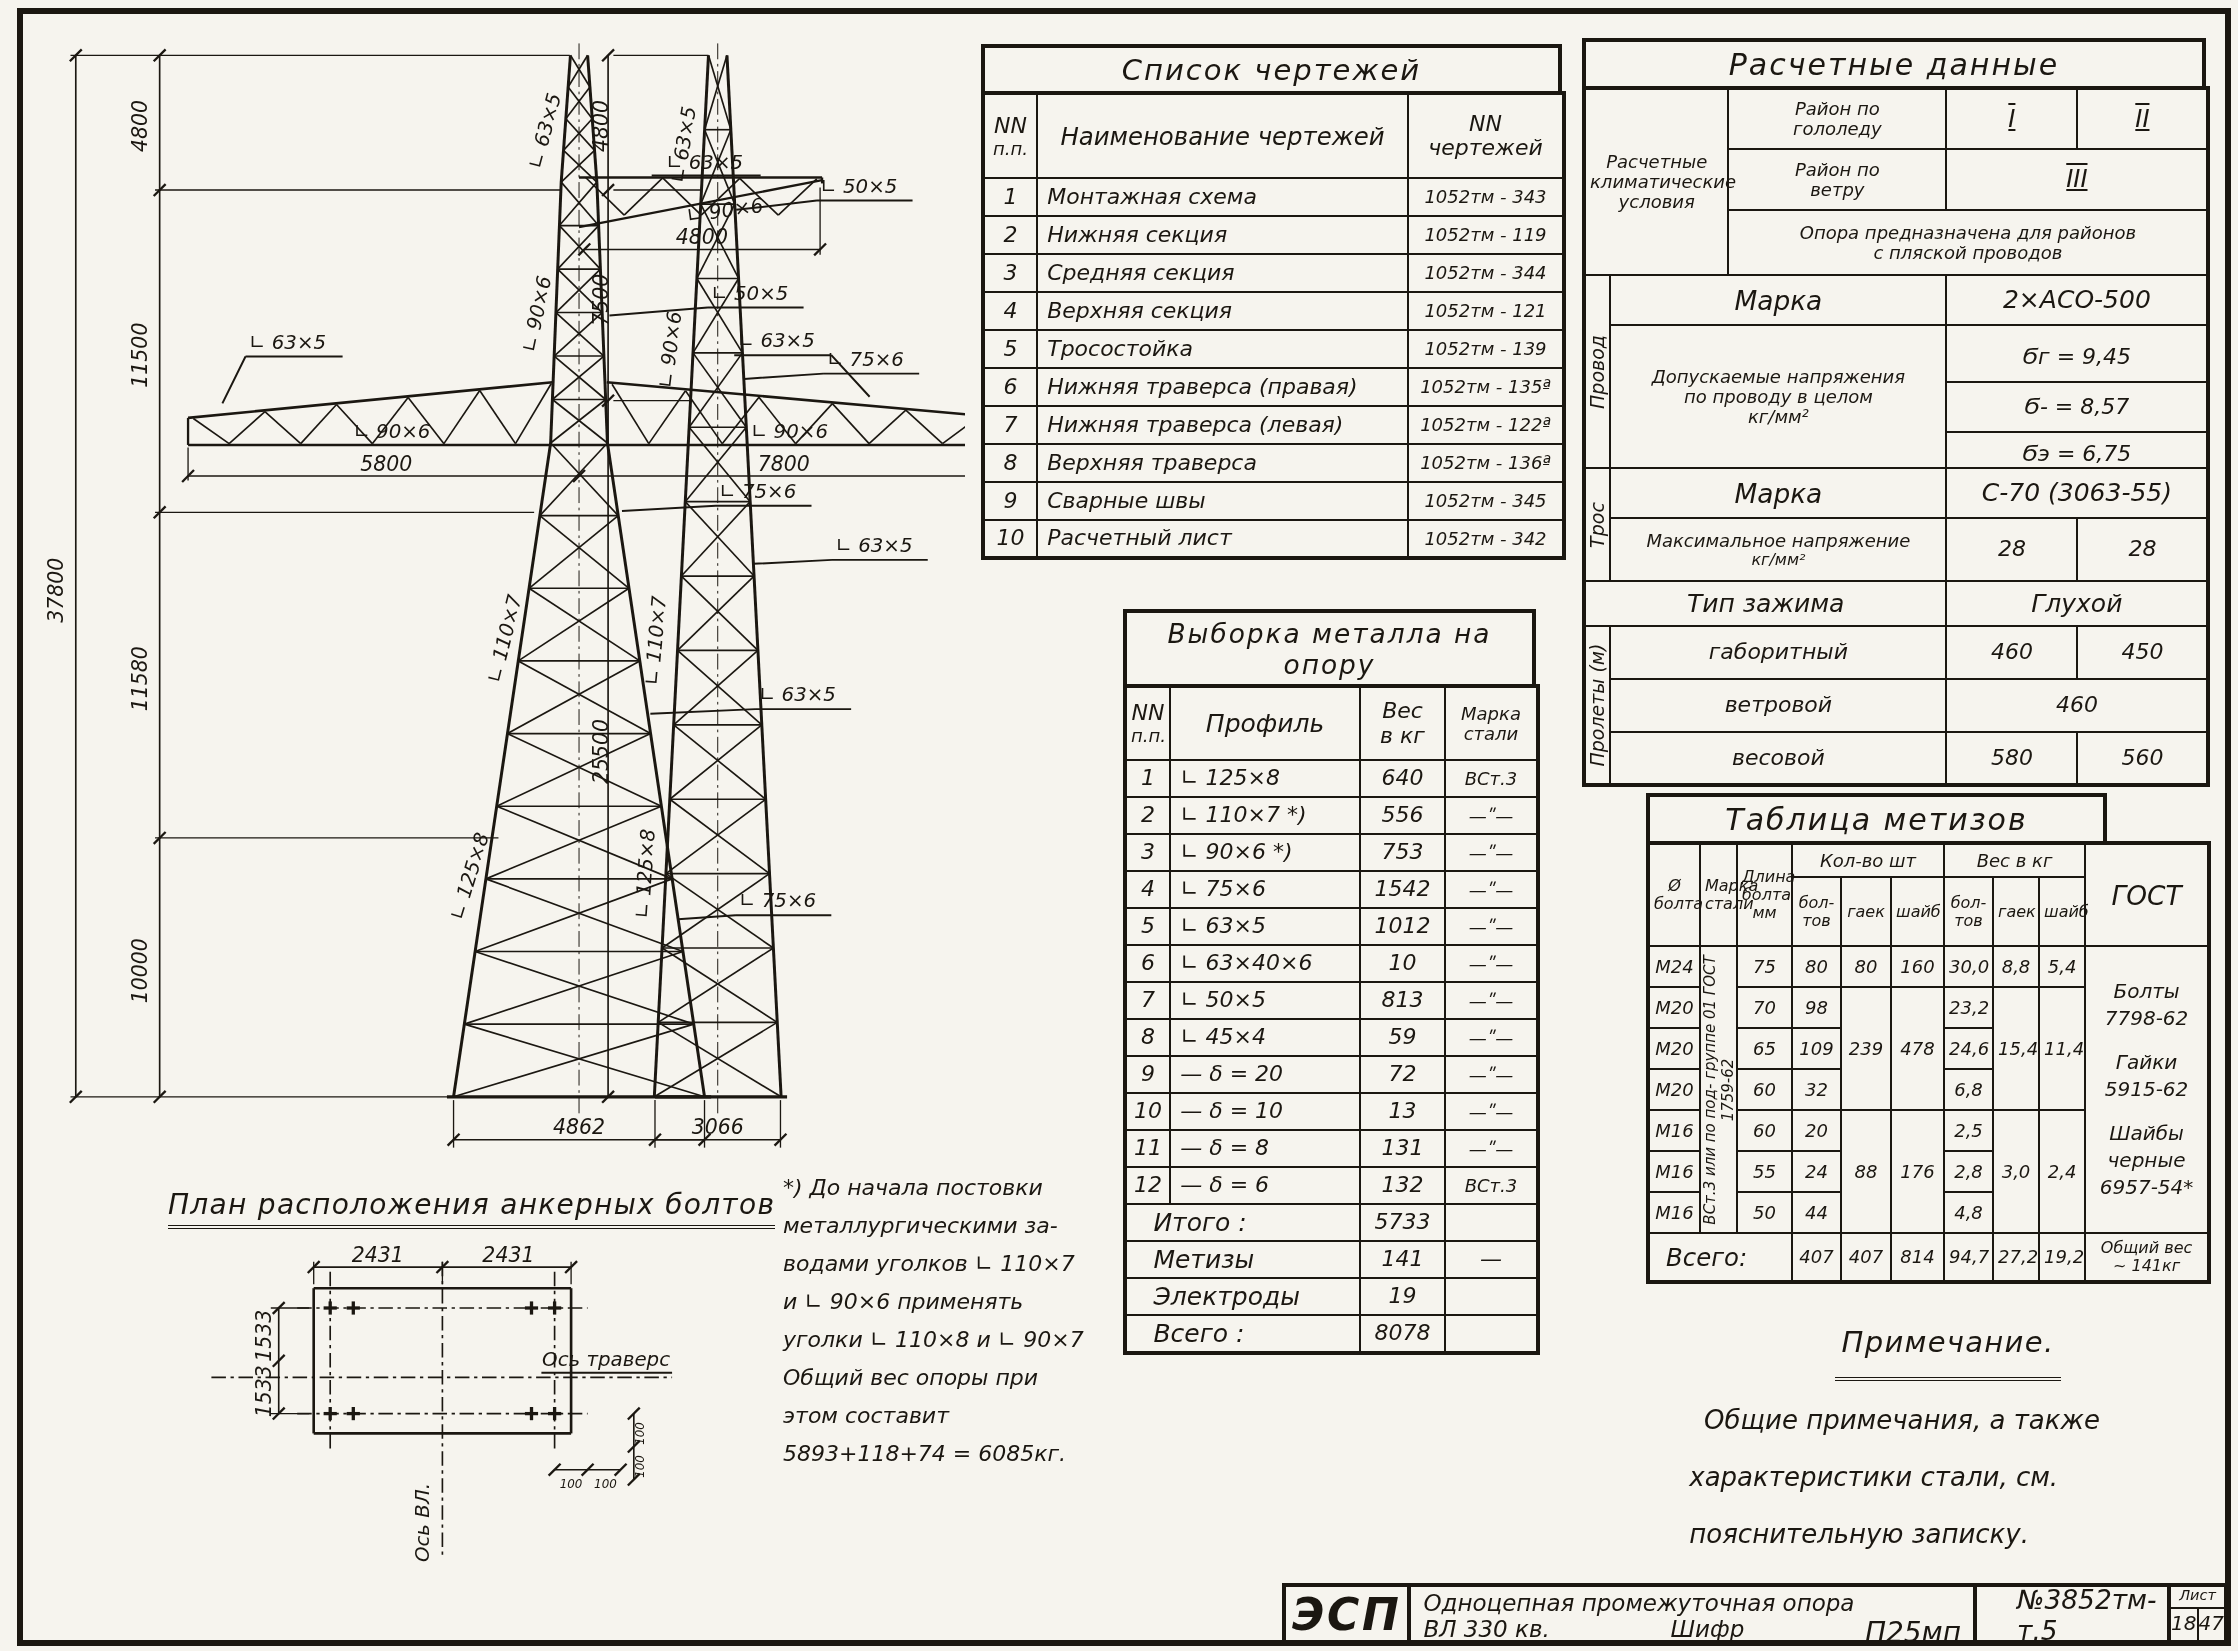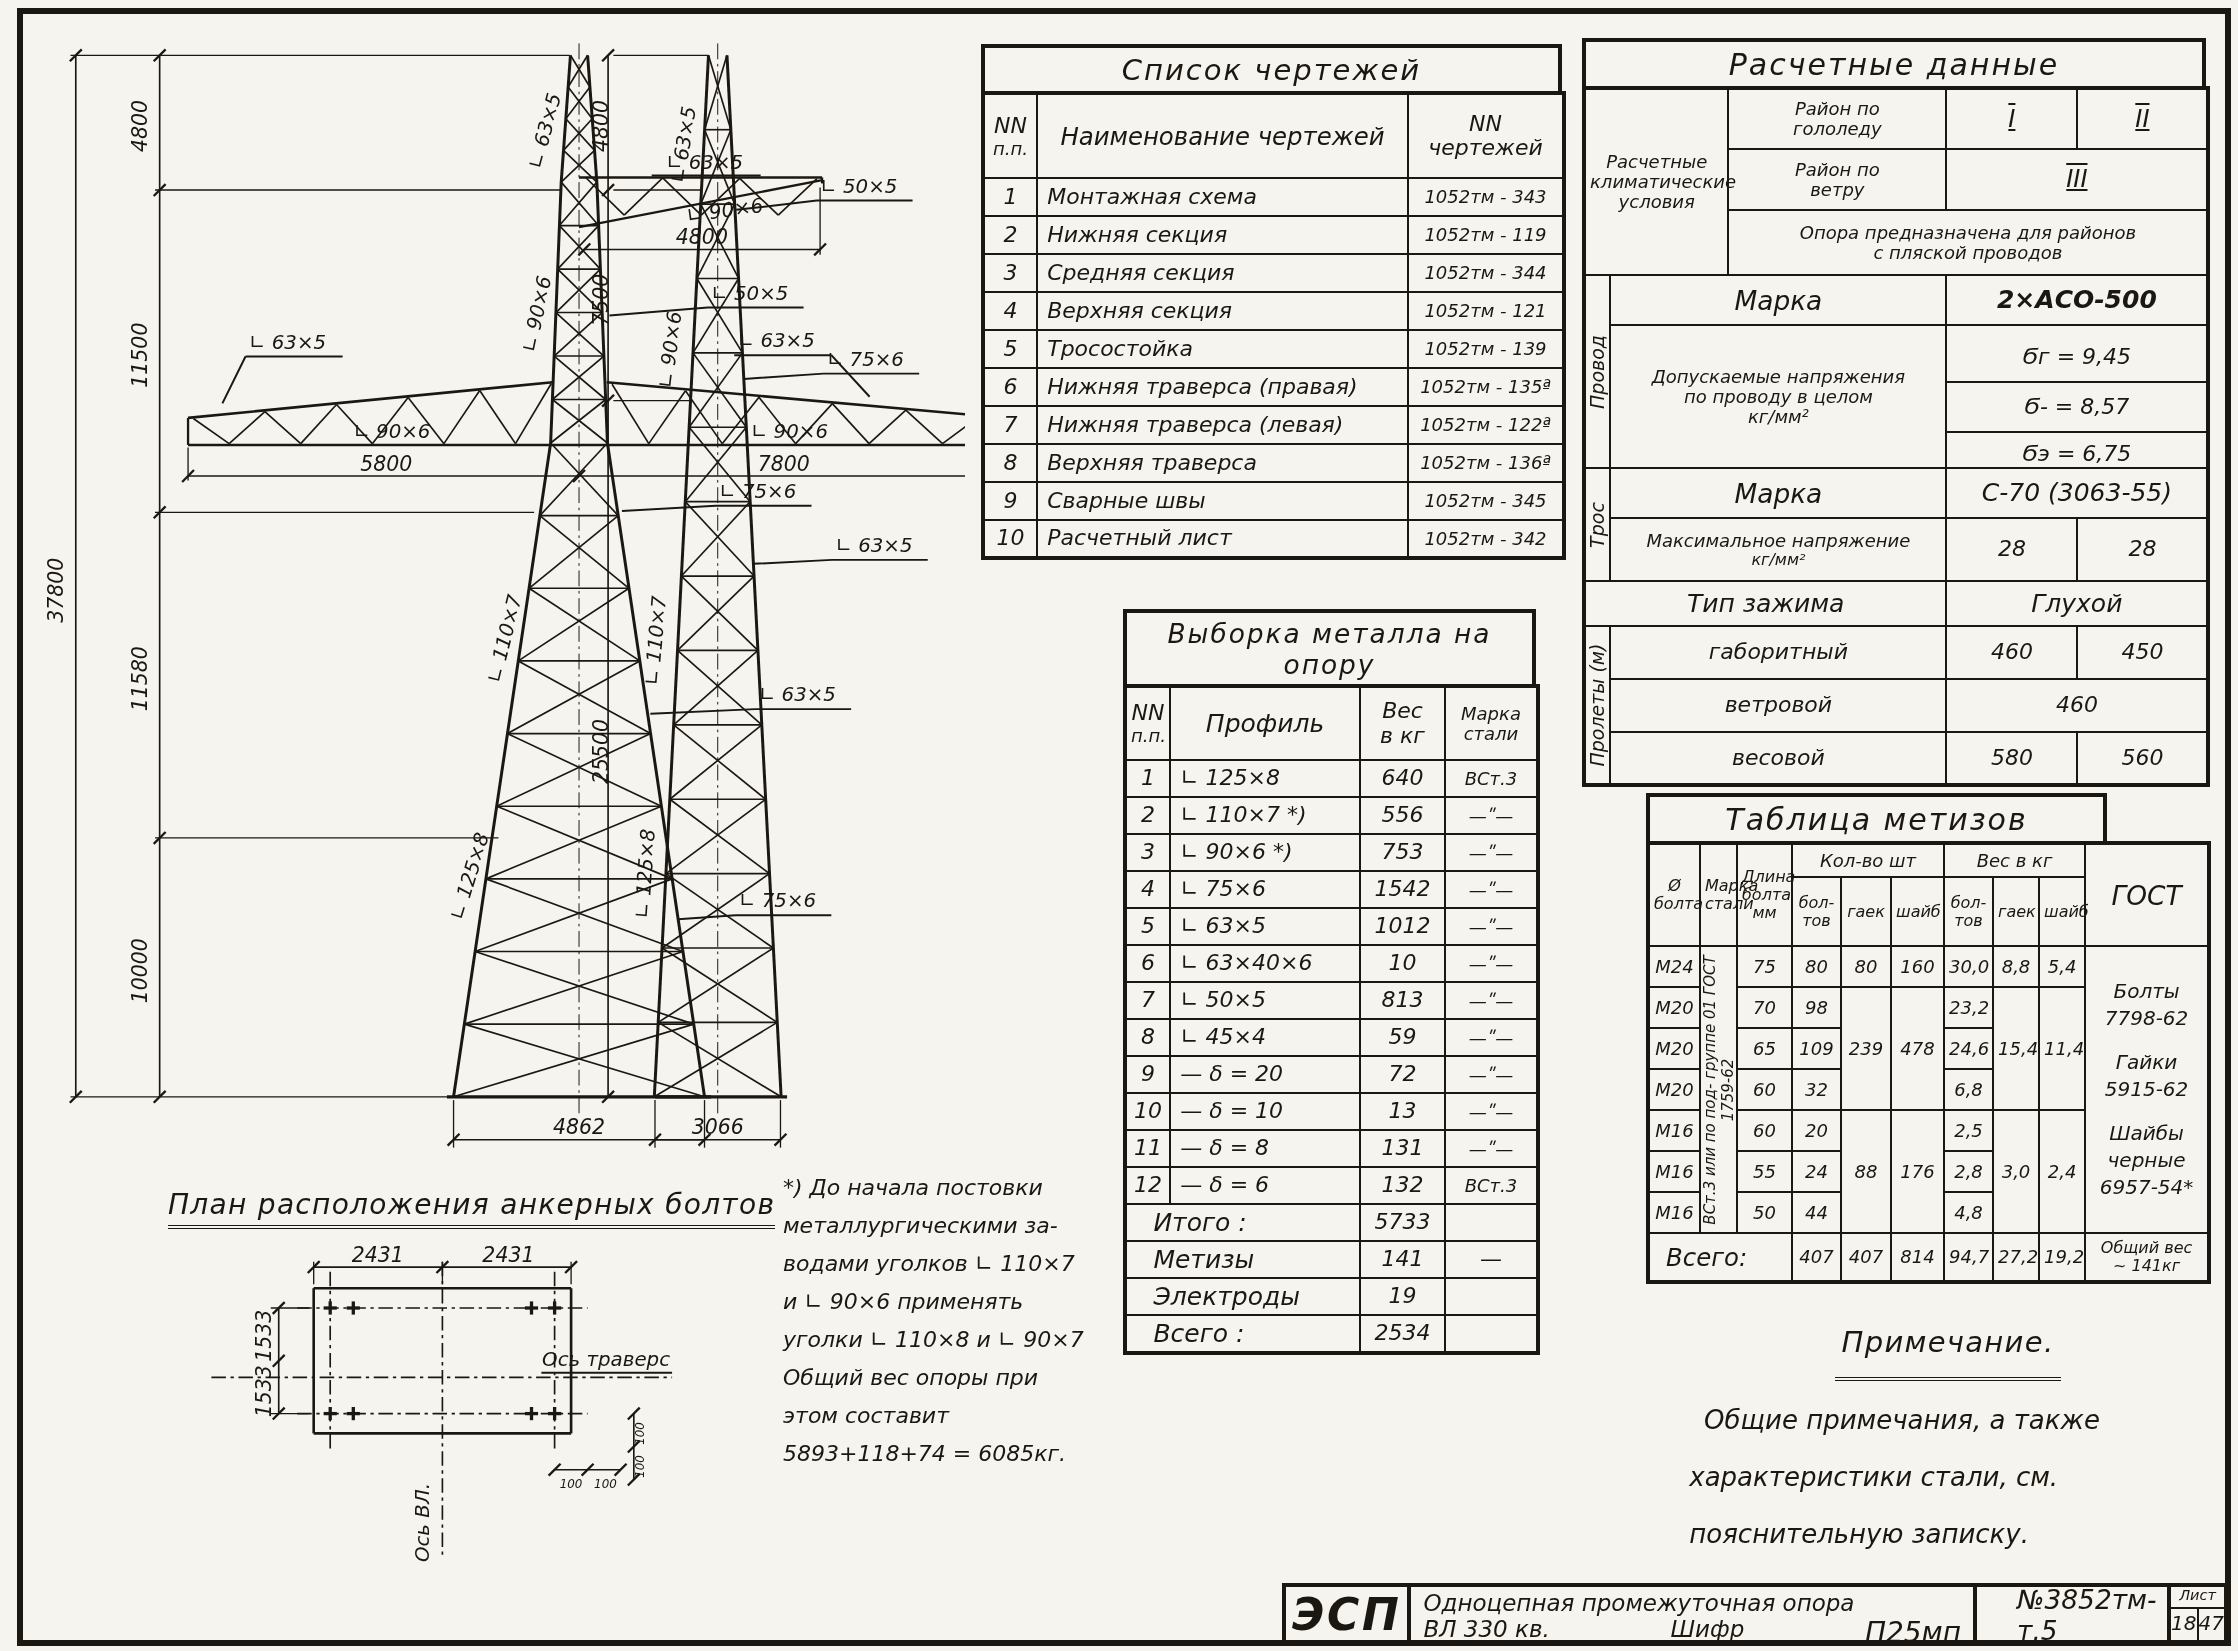--- a/index.html
+++ b/index.html
@@ -457,21 +457,21 @@
         <td colspan="3" class="sm">
               <div>Опора предназначена для районов</div>
               <div>с пляской проводов</div>
             </td>
       </tr>
       <tr style="height:50px;">
         <td rowspan="2">
               <div class="vert">Провод</div>
             </td>
         <td colspan="2" style="font-size:26.4px;">Марка</td>
-        <td colspan="2" style="font-size:25px;font-weight:bold;">2×АСО-500</td>
+        <td colspan="2" style="font-size:25px;">2×АСО-500</td>
       </tr>
       <tr style="height:143px;">
         <td colspan="2" class="sm">
           <div>Допускаемые напряжения</div>
               <div>по проводу в целом</div>
               <div>кг/мм²</div>
         </td>
         <td colspan="2" style="padding:0;">
           <div style="height:48px;line-height:48px;border-bottom:2.6px solid #1b1711;">Ϭг = 9,45</div>
           <div style="height:48px;line-height:48px;border-bottom:2.6px solid #1b1711;">Ϭ- = 8,57</div>
@@ -625,21 +625,21 @@
             <td>141</td>
             <td>—</td>
           </tr>
       <tr style="height:37px;">
             <td colspan="2" class="left" style="font-size:25px;padding-left:26.4px;">Электроды</td>
             <td>19</td>
             <td></td>
           </tr>
       <tr style="height:38px;">
             <td colspan="2" class="left" style="font-size:25px;padding-left:26.4px;">Всего :</td>
-            <td>2534</td>
+            <td>8078</td>
             <td></td>
           </tr>
     </tbody>
       </table>
   </div>
 
   <div class="abs" style="left:1646px;top:793px;width:461px;">
     <div class="tt">Таблица метизов</div>
     <table class="t" style="width:561px;">
       <colgroup>

